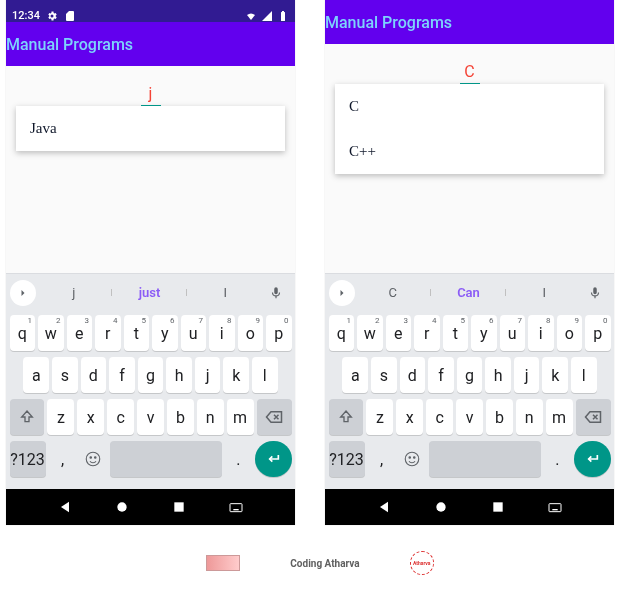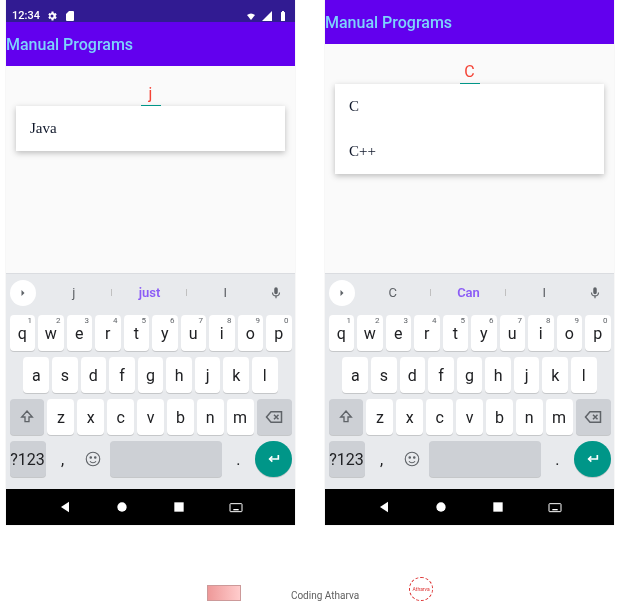--- a/index.html
+++ b/index.html
@@ -29,21 +29,21 @@
   .key { flex: 1; height: 36px; margin: 0 1.5px; background: #fff; border-radius: 4px; display: flex; align-items: center; justify-content: center; font-size: 16px; color: #202124; position: relative; box-shadow: 0 1px 0 rgba(0,0,0,.15); }
   .key.plain { background: transparent; box-shadow: none; }
   .key .num { position: absolute; top: 1px; right: 3px; font-size: 8px; color: #5f6368; }
   .krow.r2 { padding: 0 14px; }
   .key.shift, .key.bksp { flex: 1.3; background: #cdd0d5; }
   .key.space { flex: 4; background: #cdd0d5; }
   .key.enter { flex: 1.3; background: #009688; color: #fff; border-radius: 18px; }
   .key.sym { flex: 1.3; background: #cdd0d5; font-size: 16px; }
   .navbar { height: 36px; background: #000; display: flex; align-items: center; justify-content: space-around; padding: 0 30px; }
   .nav-tri, .nav-circ, .nav-sq, .nav-kb { width: 16px; height: 16px; }
-  .footer { flex: 1; display: flex; align-items: flex-end; justify-content: center; gap: 50px; font-size: 10px; color: #606060; }
+  .footer { flex: 1; display: flex; align-items: center; justify-content: center; gap: 50px; font-size: 10px; color: #606060; font-weight: bold; }
   .footer .thumb { width: 34px; height: 16px; background: linear-gradient(90deg,#e99,#fcc); border: 1px solid #c99; }
   .footer .logo { width: 24px; height: 24px; border: 1px dashed #d33; border-radius: 12px; display:flex; align-items:center; justify-content:center; font-size:5px; color:#d33; }
 </style>
 </head>
 <body>
 
 <div class="layout">
   <div class="phones" id="phones-root">
   <div class="phone">
     <div class="statusbar">

